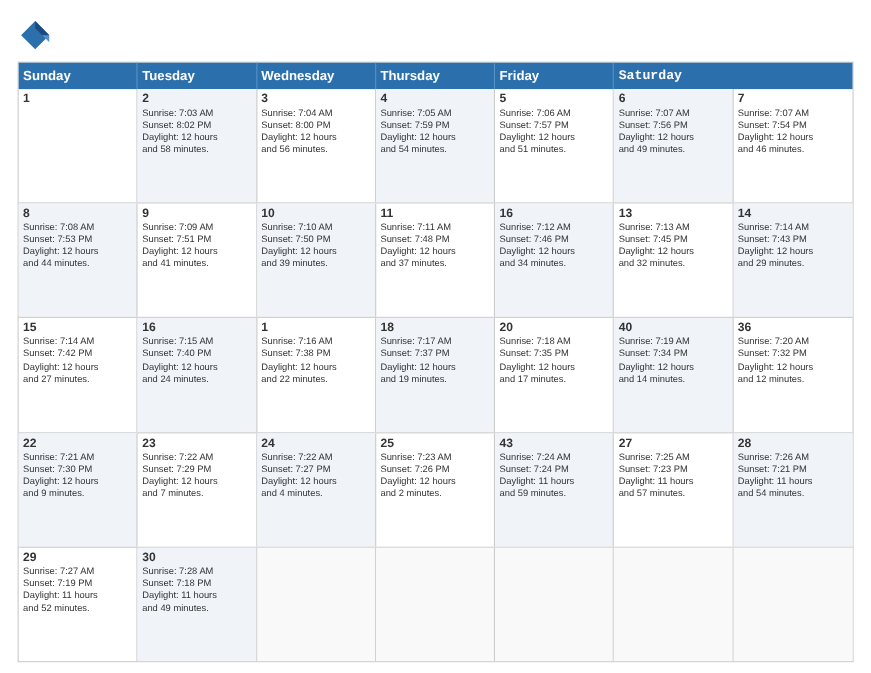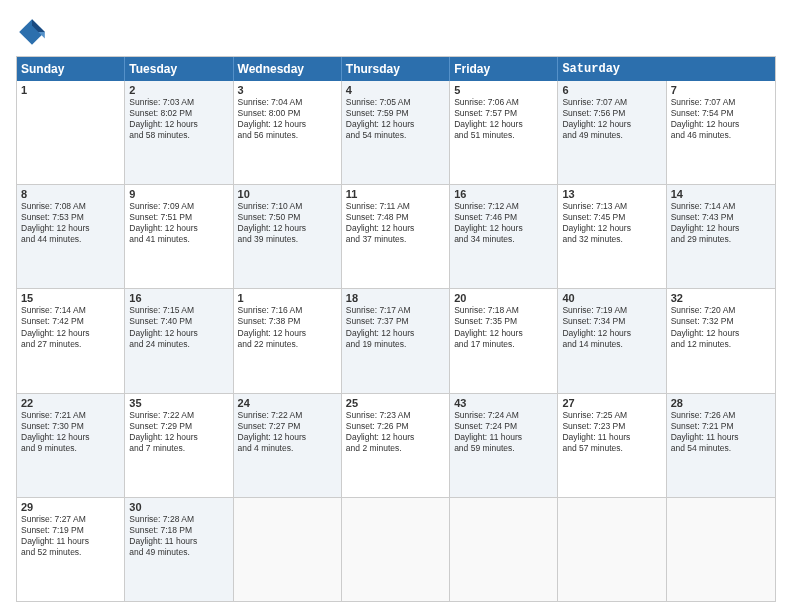--- a/index.html
+++ b/index.html
@@ -218,31 +218,31 @@
           </div>
           <div class="cal-cell">
             <span class="day-num">20</span>
             <div class="cell-text">Sunrise: 7:18 AM<br>Sunset: 7:35 PM<br>Daylight: 12 hours<br>and 17 minutes.</div>
           </div>
           <div class="cal-cell shaded">
             <span class="day-num">40</span>
             <div class="cell-text">Sunrise: 7:19 AM<br>Sunset: 7:34 PM<br>Daylight: 12 hours<br>and 14 minutes.</div>
           </div>
           <div class="cal-cell">
-            <span class="day-num">32</span>
+            <span class="day-num">36</span>
             <div class="cell-text">Sunrise: 7:20 AM<br>Sunset: 7:32 PM<br>Daylight: 12 hours<br>and 12 minutes.</div>
           </div>
         </div>
         <div class="cal-row">
           <div class="cal-cell shaded">
             <span class="day-num">22</span>
             <div class="cell-text">Sunrise: 7:21 AM<br>Sunset: 7:30 PM<br>Daylight: 12 hours<br>and 9 minutes.</div>
           </div>
           <div class="cal-cell">
-            <span class="day-num">35</span>
+            <span class="day-num">23</span>
             <div class="cell-text">Sunrise: 7:22 AM<br>Sunset: 7:29 PM<br>Daylight: 12 hours<br>and 7 minutes.</div>
           </div>
           <div class="cal-cell shaded">
             <span class="day-num">24</span>
             <div class="cell-text">Sunrise: 7:22 AM<br>Sunset: 7:27 PM<br>Daylight: 12 hours<br>and 4 minutes.</div>
           </div>
           <div class="cal-cell">
             <span class="day-num">25</span>
             <div class="cell-text">Sunrise: 7:23 AM<br>Sunset: 7:26 PM<br>Daylight: 12 hours<br>and 2 minutes.</div>
           </div>

